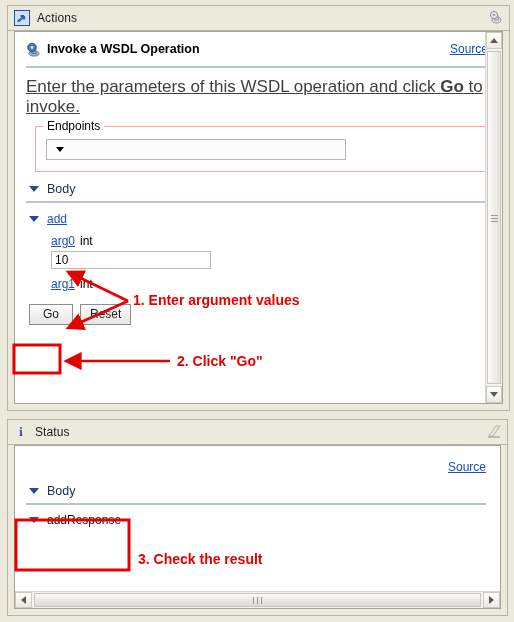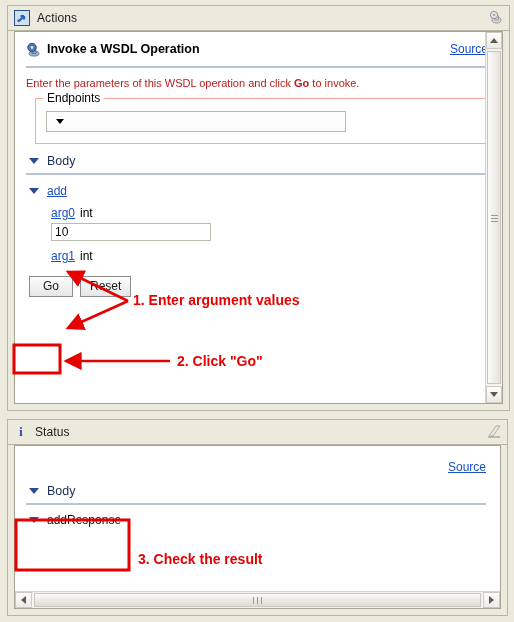--- a/index.html
+++ b/index.html
@@ -102,22 +102,23 @@
     font-size: 12px;
     cursor: pointer;
   }
   .rule {
     height: 2px;
     background: #b9c3d6;
     margin: 6px 14px 0 11px;
   }
   .instruction {
     padding: 9px 14px 0 11px;
-    font-size: 11px;
-    color: #b91c1c;
+    font-size: 17px;
+    color: #404040;
+    text-decoration: underline;
   }
   .instruction b { font-weight: bold; }
 
   
   .groupbox {
     margin: 9px 14px 0 20px;
     border: 1px solid #fca5a5;
     position: relative;
     padding: 12px 10px 11px 10px;
   }

